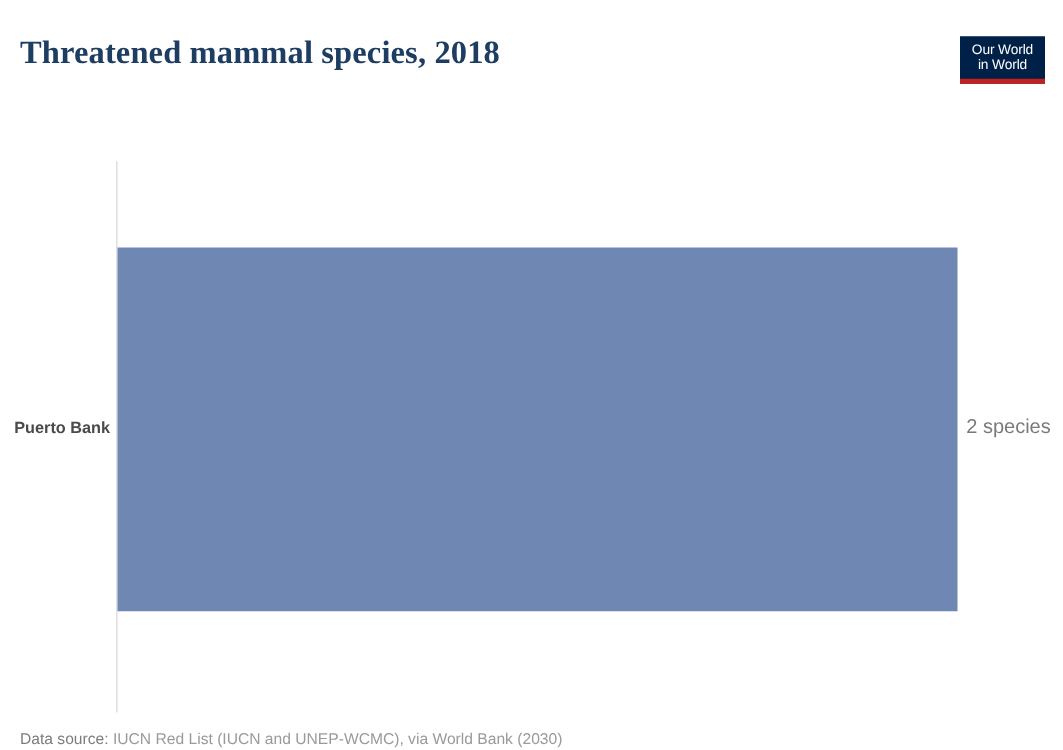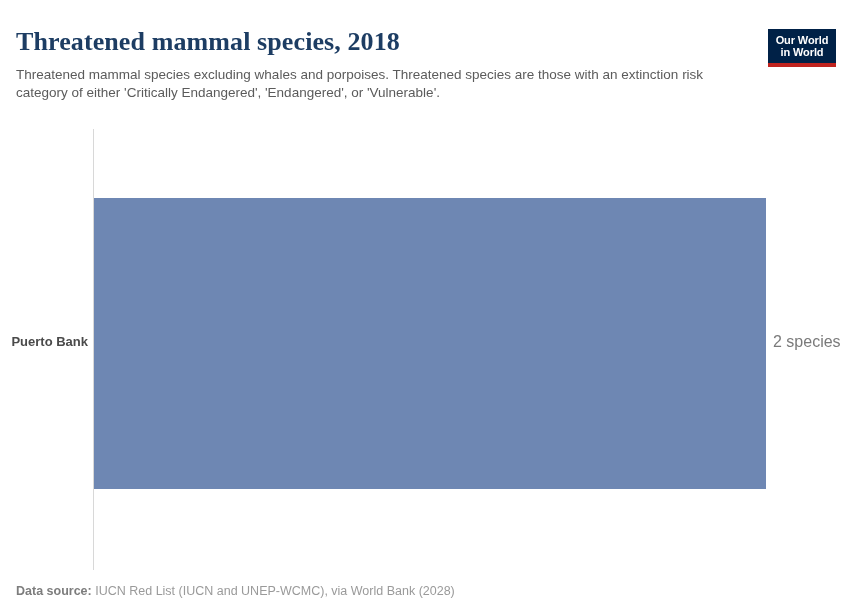--- a/index.html
+++ b/index.html
@@ -65,21 +65,21 @@
     display: flex;
     flex-direction: column;
     align-items: center;
     justify-content: center;
     padding-bottom: 1px;
   }
   .logo-line {
     font-family: "Liberation Sans", sans-serif;
     font-size: 11px;
     line-height: 12px;
-    font-weight: 700;
+    font-weight: 400;
     color: #ffffff;
     letter-spacing: -0.1px;
     white-space: nowrap;
   }
 
   
   .plot {
     position: absolute;
     left: 0;
     top: 105px;
@@ -146,46 +146,45 @@
     justify-content: space-between;
   }
   .footer-left, .footer-right {
     font-family: "Liberation Sans", sans-serif;
     font-size: 12.5px;
     line-height: 16px;
     color: #9a9a9a;
     white-space: nowrap;
   }
   .footer-left b {
-    font-weight: 700;
+    font-weight: 400;
     color: #7d7d7d;
   }
 </style>
 </head>
 <body>
 
 <div class="chart-frame">
 
   <div class="header">
     <h1 class="title">Threatened mammal species, 2018</h1>
-    <p class="subtitle">Threatened mammal species excluding whales and porpoises. Threatened species are those with an extinction risk category of either 'Critically Endangered', 'Endangered', or 'Vulnerable'.</p>
   </div>
 
   <div class="logo">
     <span class="logo-line">Our World</span>
     <span class="logo-line">in World</span>
   </div>
 
   <div class="plot">
     <div class="axis-line"></div>
 
     <div class="bar-row">
       <span class="entity-label">Puerto Bank</span>
       <div class="bar"></div>
       <span class="value-label">2 species</span>
     </div>
   </div>
 
   <div class="footer">
-    <div class="footer-left"><b>Data source:</b><span> IUCN Red List (IUCN and UNEP-WCMC), via World Bank (2028)</span></div>
+    <div class="footer-left"><b>Data source:</b><span> IUCN Red List (IUCN and UNEP-WCMC), via World Bank (2030)</span></div>
   </div>
 
 </div>
 
 </body></html>

